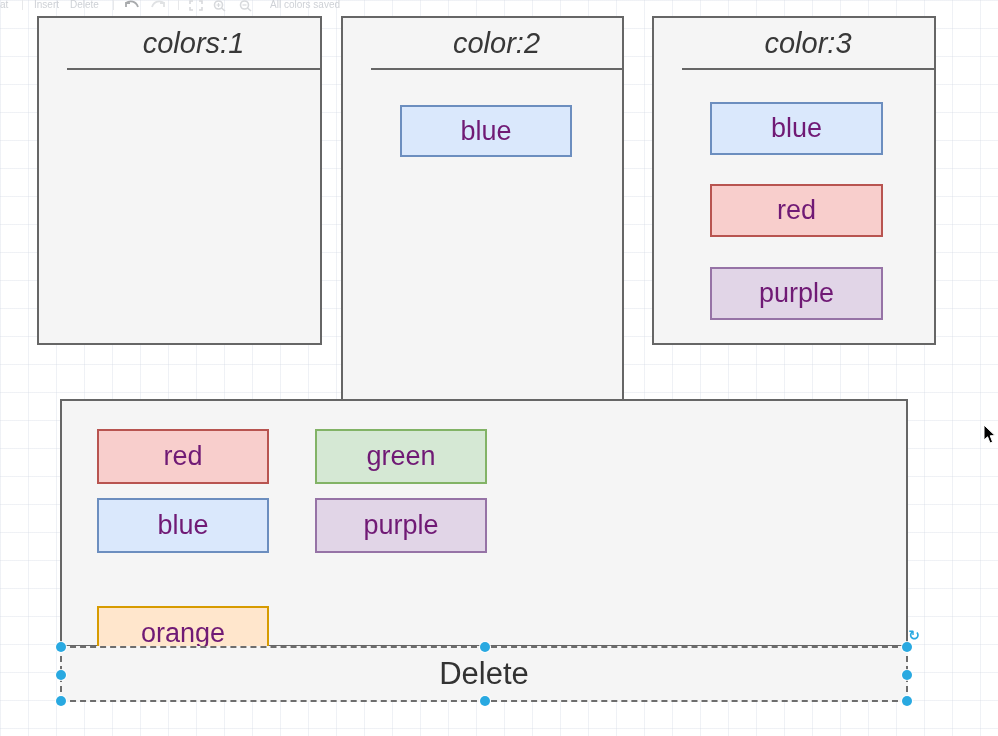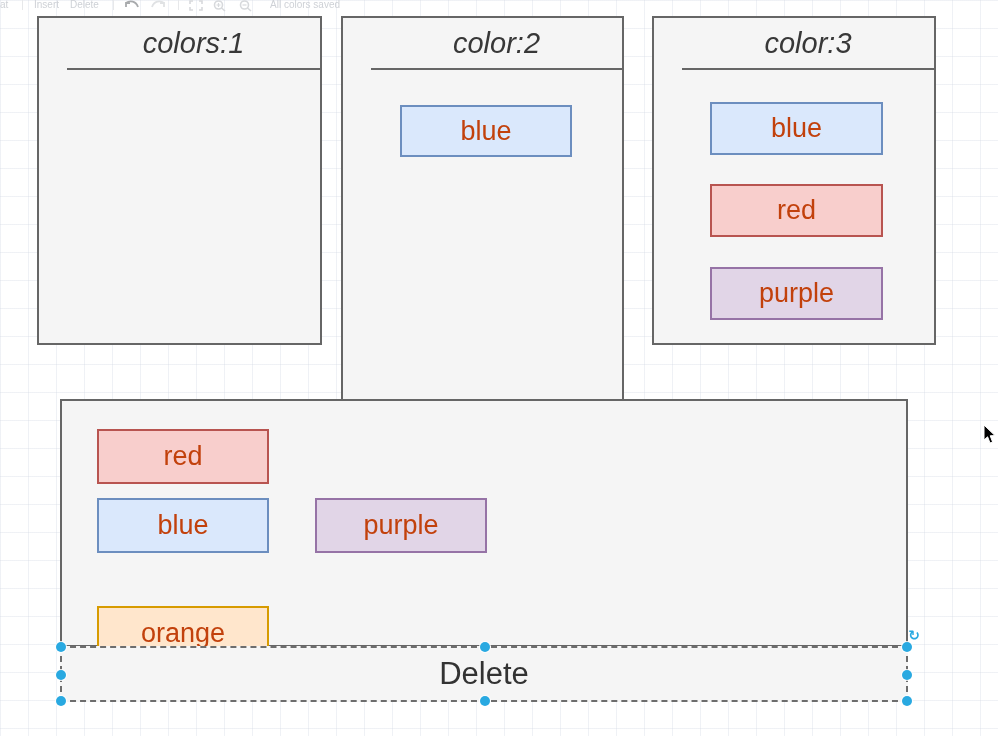--- a/index.html
+++ b/index.html
@@ -33,21 +33,21 @@
     padding-left:28px;
   }
   .list-header{
     height:50px;display:flex;align-items:center;justify-content:center;
     border-bottom:2px solid var(--container-stroke,#666);
     font-style:italic;font-size:29px;color:#383838;
   }
   .tag{
     position:absolute;box-sizing:border-box;
     display:flex;align-items:center;justify-content:center;
-    font-size:27px;color:#c2410c;
+    font-size:27px;color:#701a75;
     border:2px solid #999;background:#eee;
   }
 
   .union-wrap{
     position:absolute;left:60px;top:646px;width:848px;height:56px;
     background:var(--container-fill,#f5f5f5);
     border:2px dashed #6d6d6d;box-sizing:border-box;
     display:flex;align-items:center;justify-content:center;
     font-size:31px;color:#333;z-index:4;
   }
@@ -117,20 +117,21 @@
 
 <div class="list-box" style="left:652px;top:16px;width:284px;height:329px">
   <div class="list-header">color:3</div>
   <div class="tag" style="left: 56px; top: 84px; width: 173px; height: 53px; background: rgb(218, 232, 252); border-color: rgb(108, 142, 191);">blue</div>
   <div class="tag" style="left: 56px; top: 166px; width: 173px; height: 53px; background: rgb(248, 206, 204); border-color: rgb(184, 84, 80);">red</div>
   <div class="tag" style="left: 56px; top: 249px; width: 173px; height: 53px; background: rgb(225, 213, 231); border-color: rgb(150, 115, 166);">purple</div>
 </div>
 
 <div class="list-box" style="left:60px;top:399px;width:848px;height:248px">
   <div class="tag" style="left: 35px; top: 28px; width: 172px; height: 55px; background: rgb(248, 206, 204); border-color: rgb(184, 84, 80);">red</div>
+  <div class="tag" style="left: 253px; top: 28px; width: 172px; height: 55px; background: rgb(213, 232, 212); border-color: rgb(130, 179, 102);">green</div>
   <div class="tag" style="left: 35px; top: 97px; width: 172px; height: 55px; background: rgb(218, 232, 252); border-color: rgb(108, 142, 191);">blue</div>
   <div class="tag" style="left: 253px; top: 97px; width: 172px; height: 55px; background: rgb(225, 213, 231); border-color: rgb(150, 115, 166);">purple</div>
   <div class="tag" style="left: 35px; top: 165px; width: 172px; height: 55px; background: rgb(255, 230, 204); border-color: rgb(215, 155, 0); margin-top: 40px;">orange</div>
 </div>
 
 <div class="union-wrap">
   <span>Delete</span>
 
   <div class="handle" style="left:-6px;top:-6px"></div>
   <div class="handle" style="left:418px;top:-6px"></div>

